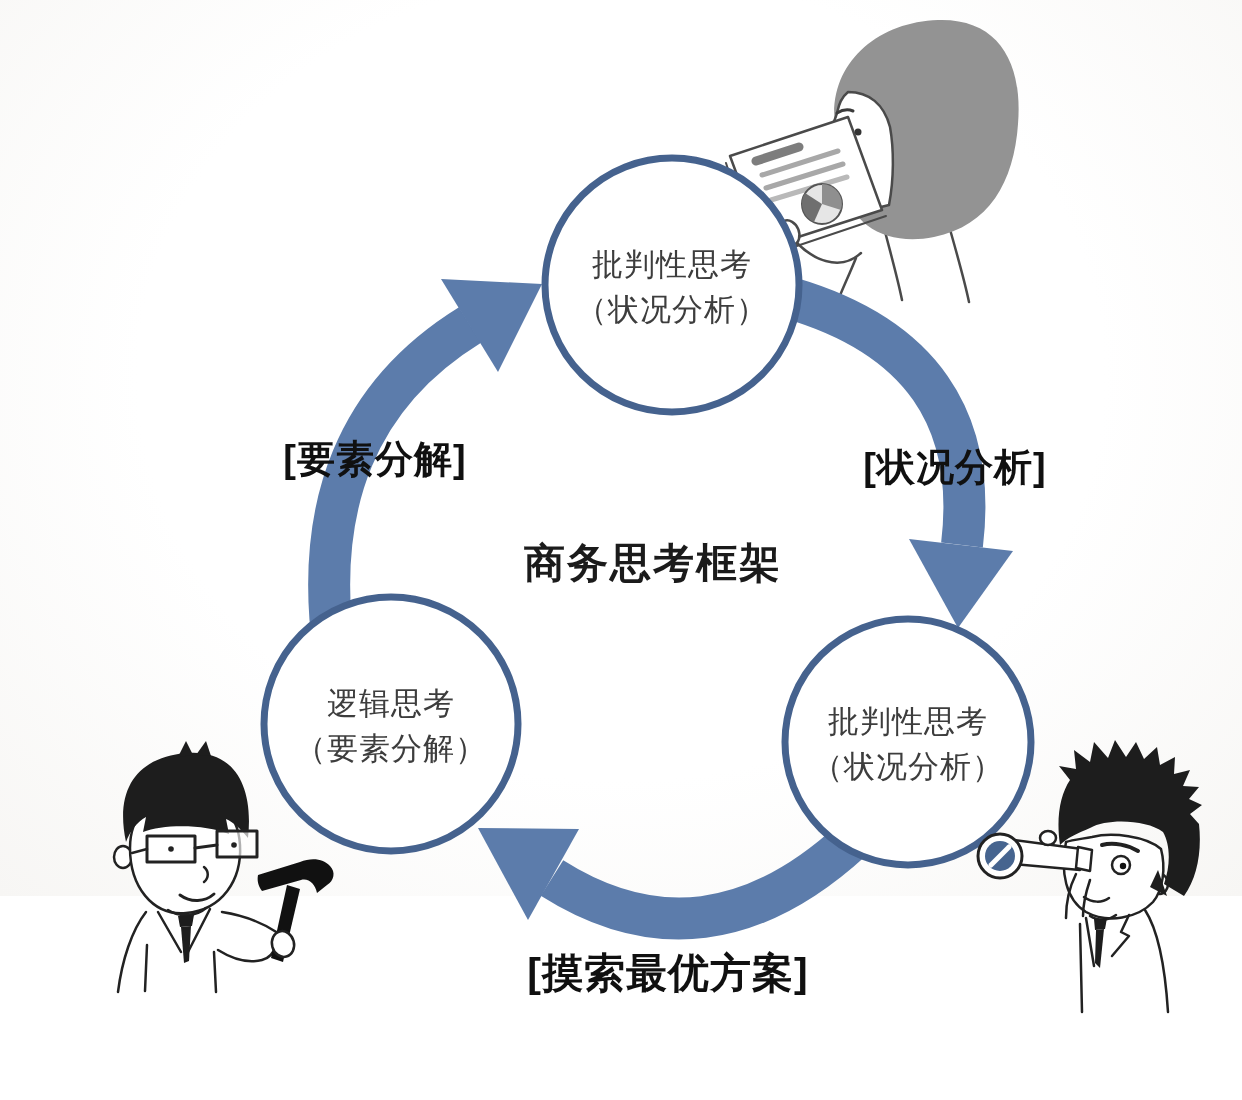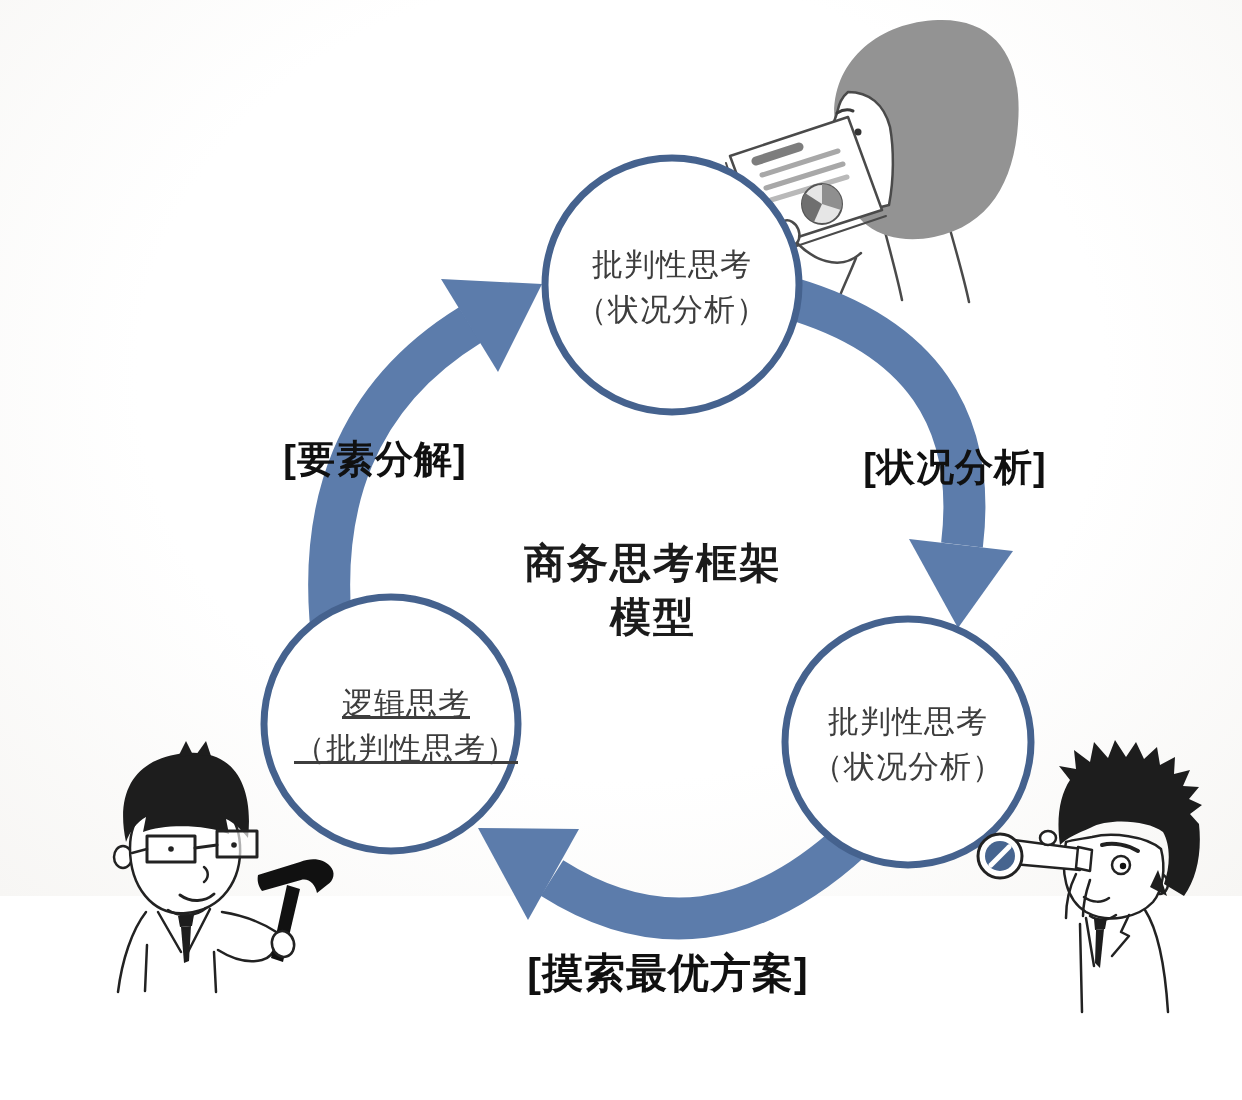--- a/index.html
+++ b/index.html
@@ -165,33 +165,32 @@
       <polygon points="1094,919 1107,918 1105,929 1095,930" fill="#1d1d1d"></polygon>
       <polygon points="1096,930 1104,929 1100,968 1095,963" fill="#1d1d1d"></polygon>
     </g>
   </svg>
 
   <div class="overlay node-label" style="left:512px;top:243px;width:320px;">
     <span class="line">批判性思考</span>
     <span class="line">（状况分析）</span>
   </div>
 
-  <div class="overlay node-label" style="left:246px;top:682px;width:320px;text-decoration:underline;">
+  <div class="overlay node-label" style="left:231px;top:682px;width:320px;">
     <span class="line">逻辑思考</span>
-    <span class="line">（批判性思考）</span>
+    <span class="line">（要素分解）</span>
   </div>
 
   <div class="overlay node-label" style="left:748px;top:700px;width:320px;">
     <span class="line">批判性思考</span>
     <span class="line">（状况分析）</span>
   </div>
 
   <div class="overlay center-title" style="left:453px;top:536px;width:400px;">
     <span class="line">商务思考框架</span>
-    <span class="line">模型</span>
   </div>
 
   <div class="overlay edge-label" style="left:215px;top:434px;width:320px;">[要素分解]</div>
 
   <div class="overlay edge-label" style="left:795px;top:442px;width:320px;">[状况分析]</div>
 
   <div class="overlay edge-label bottom" style="left:468px;top:946px;width:400px;">[摸索最优方案]</div>
 
 </div>
 

